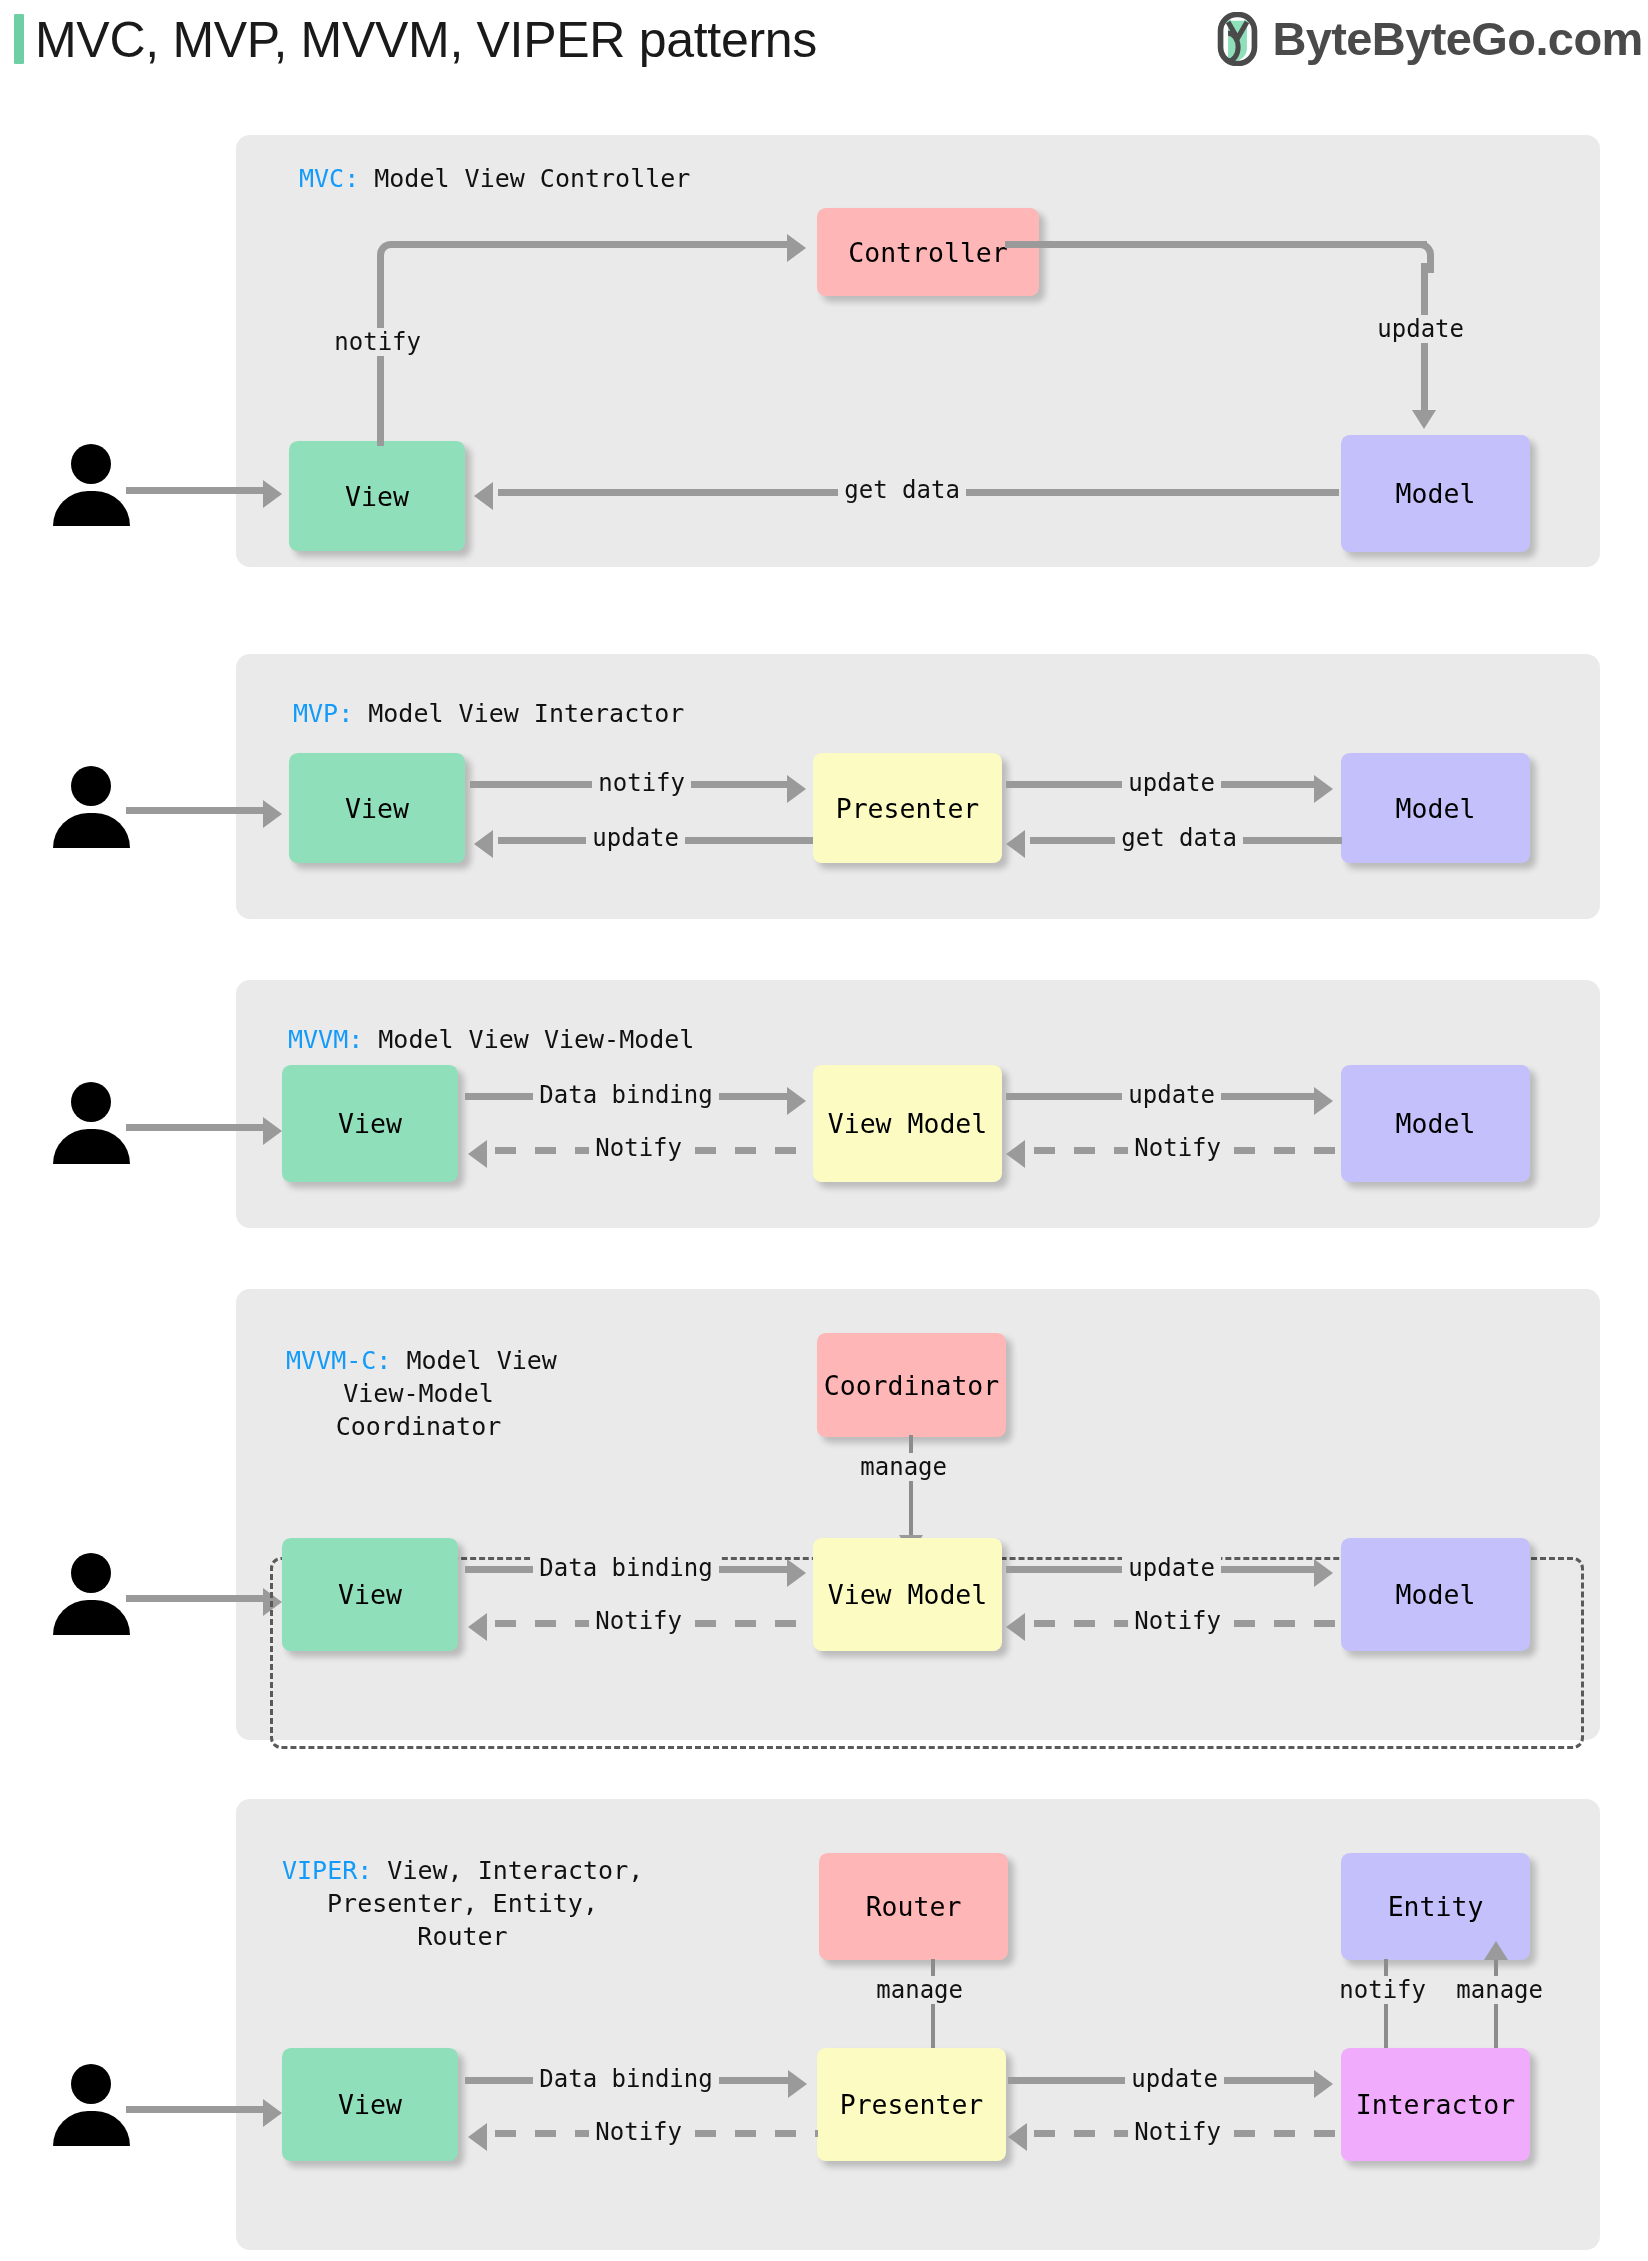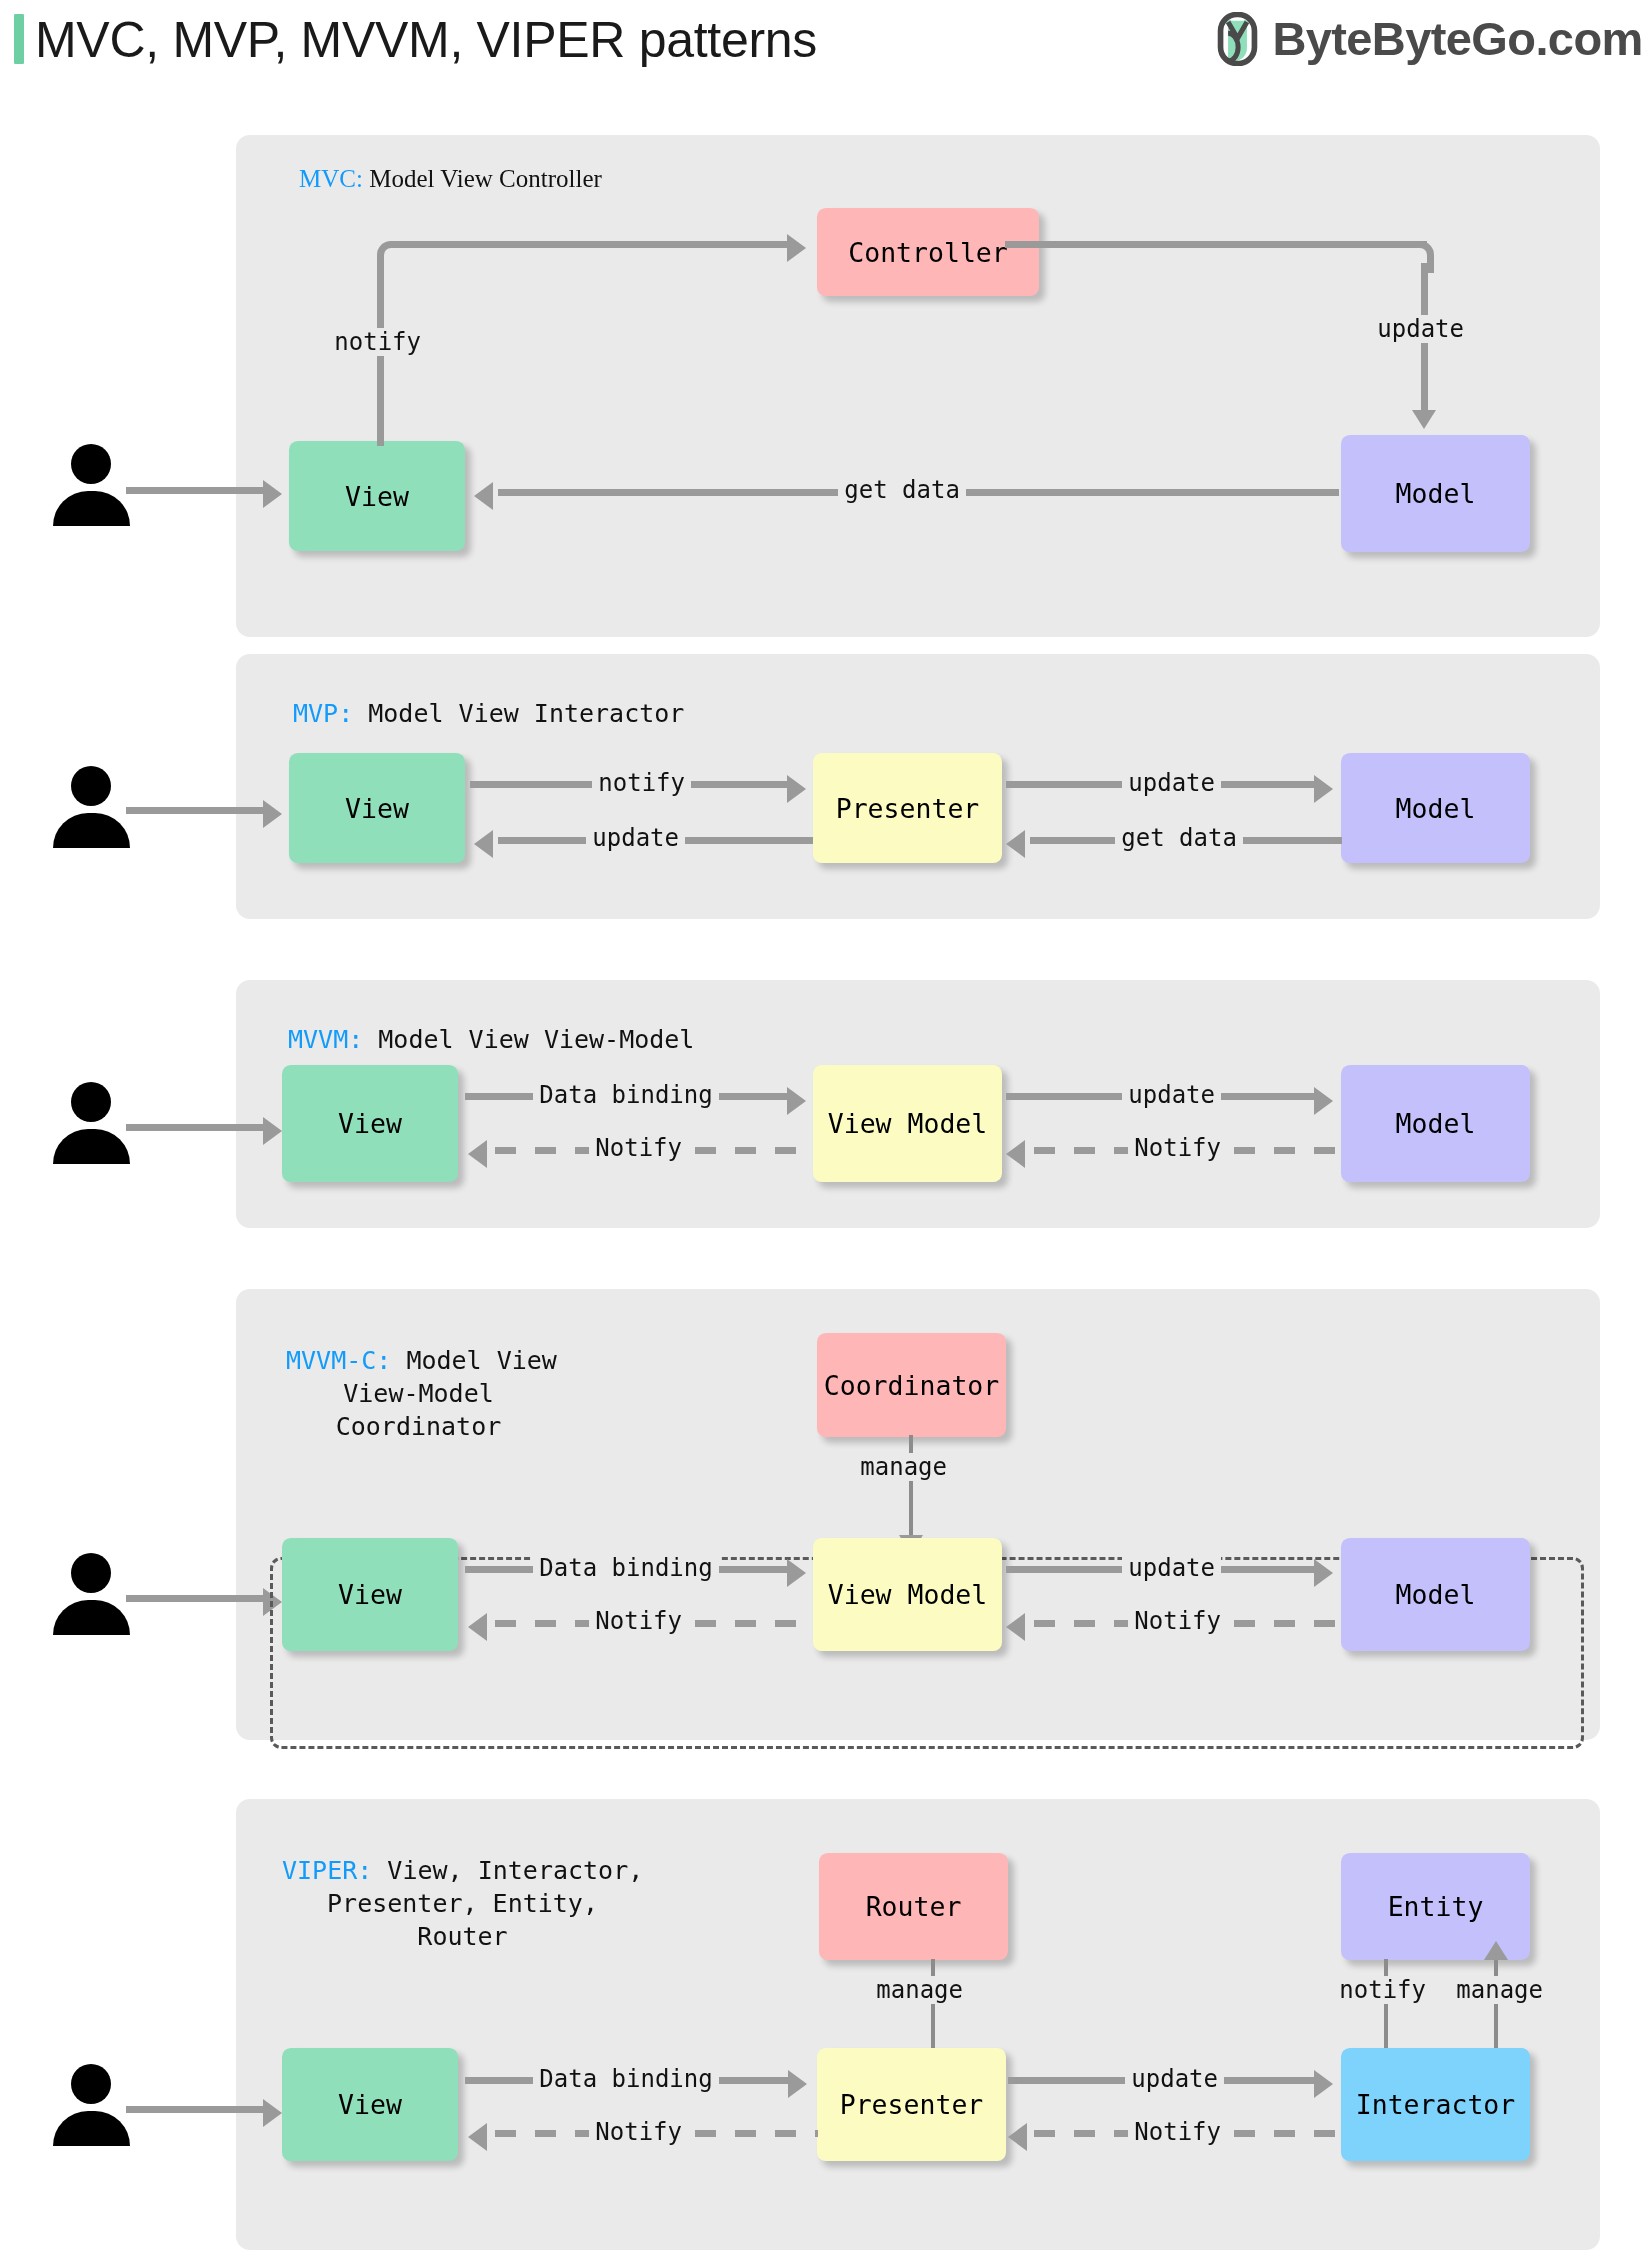--- a/index.html
+++ b/index.html
@@ -24,21 +24,21 @@
   .actor .head{position:absolute;left:21px;top:2.5px;width:40px;height:40px;border-radius:50%;background:#000;}
   .actor .body{position:absolute;left:2.5px;top:50px;width:77px;height:35px;background:#000;border-radius:39px 39px 0 0;}
 
   
   .node{position:absolute;border-radius:8.8px;display:flex;align-items:center;justify-content:center;
         font-size:26.5px;color:#000;box-shadow:5.7px 5.7px 6.3px rgba(0,0,0,0.20);white-space:nowrap;}
   .n-view{background:#8FDFBB;}
   .n-model{background:#C3C0FB;}
   .n-ctrl{background:#FFB6B6;}
   .n-pres{background:#FCFCC2;}
-  .n-inter{background:#7dd3fc;}
+  .n-inter{background:#f0abfc;}
 
   
   .hline{position:absolute;height:7px;background:#9A9A9A;}
   .vline{position:absolute;width:7px;background:#9A9A9A;}
   .thinv{position:absolute;width:4.4px;background:#8C8C8C;}
 
   .ar{position:absolute;width:0;height:0;}
   .ar-r{border-top:14px solid transparent;border-bottom:14px solid transparent;border-left:19px solid #9A9A9A;}
   .ar-l{border-top:14px solid transparent;border-bottom:14px solid transparent;border-right:19px solid #9A9A9A;}
   .ar-d{border-left:12.6px solid transparent;border-right:12.6px solid transparent;border-top:19px solid #9A9A9A;}
@@ -69,21 +69,21 @@
         <rect x="10" y="4" width="54" height="78" rx="26" ry="26" fill="none" stroke="#4a4a4a" stroke-width="9"></rect>
         <path d="M22 16 L37 42 L52 16" fill="none" stroke="#4a4a4a" stroke-width="8"></path>
         <path d="M22 34 a16 22 0 0 1 0 44" fill="none" stroke="#4a4a4a" stroke-width="8"></path>
       </svg>
     </div>
     <div id="brand-text">ByteByteGo.com</div>
   </div>
   <div id="page-title">MVC, MVP, MVVM, VIPER patterns</div>
 </div>
 
-<div class="panel" style="top:135px;height:502px;font-family:Liberation Serif, serif;">
+<div class="panel" style="top:135px;height:432px;">
   <div class="panel-title" style="left:63px;top:26.5px;"><span class="key">MVC:</span><span> Model View Controller</span></div>
 </div>
 
 <div class="actor" style="left:50px;top:441px;">
   <div class="head"></div>
   <div class="body"></div>
 </div>
 <div class="hline" style="left:126px;top:487px;width:139px;"></div>
 <div class="ar ar-r" style="left:263px;top:480px;"></div>
 

